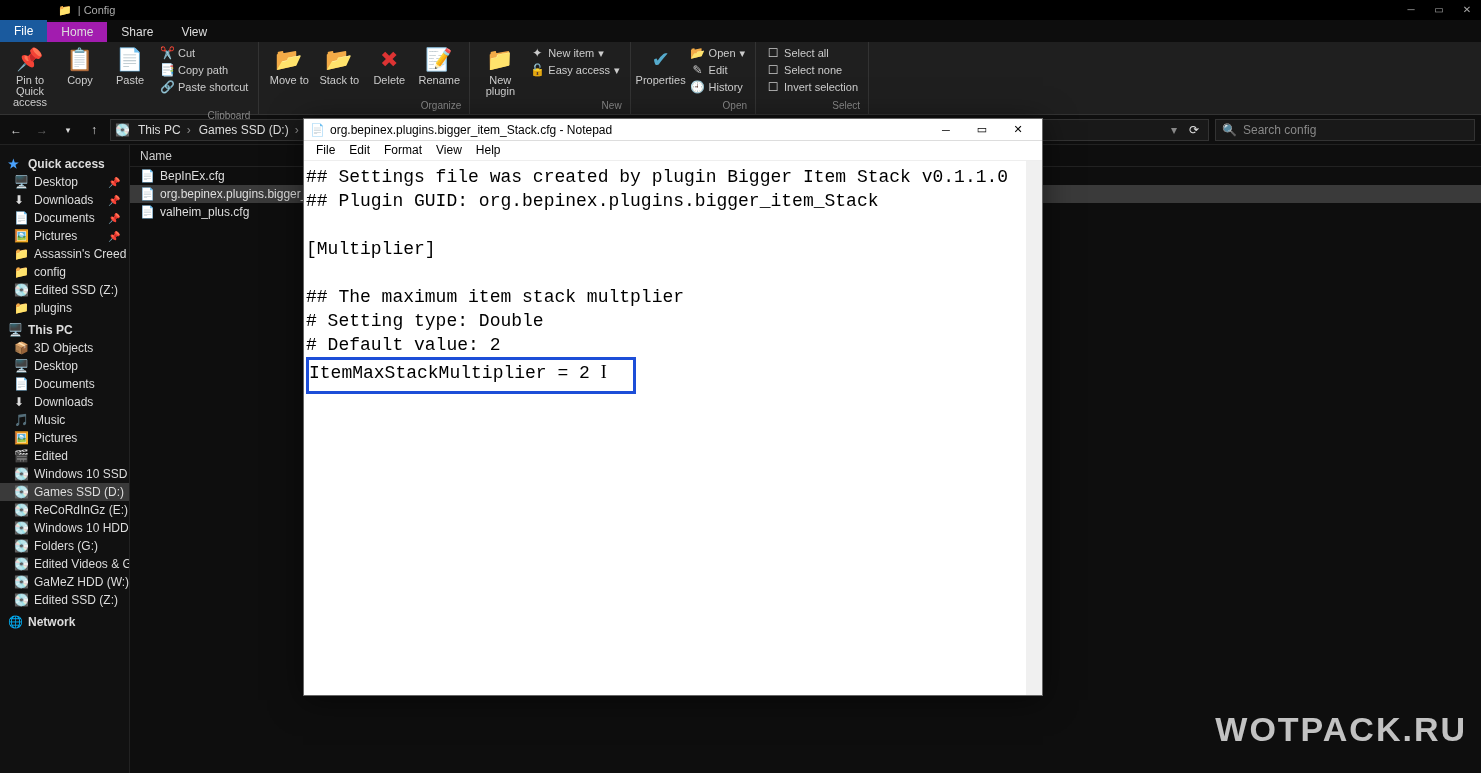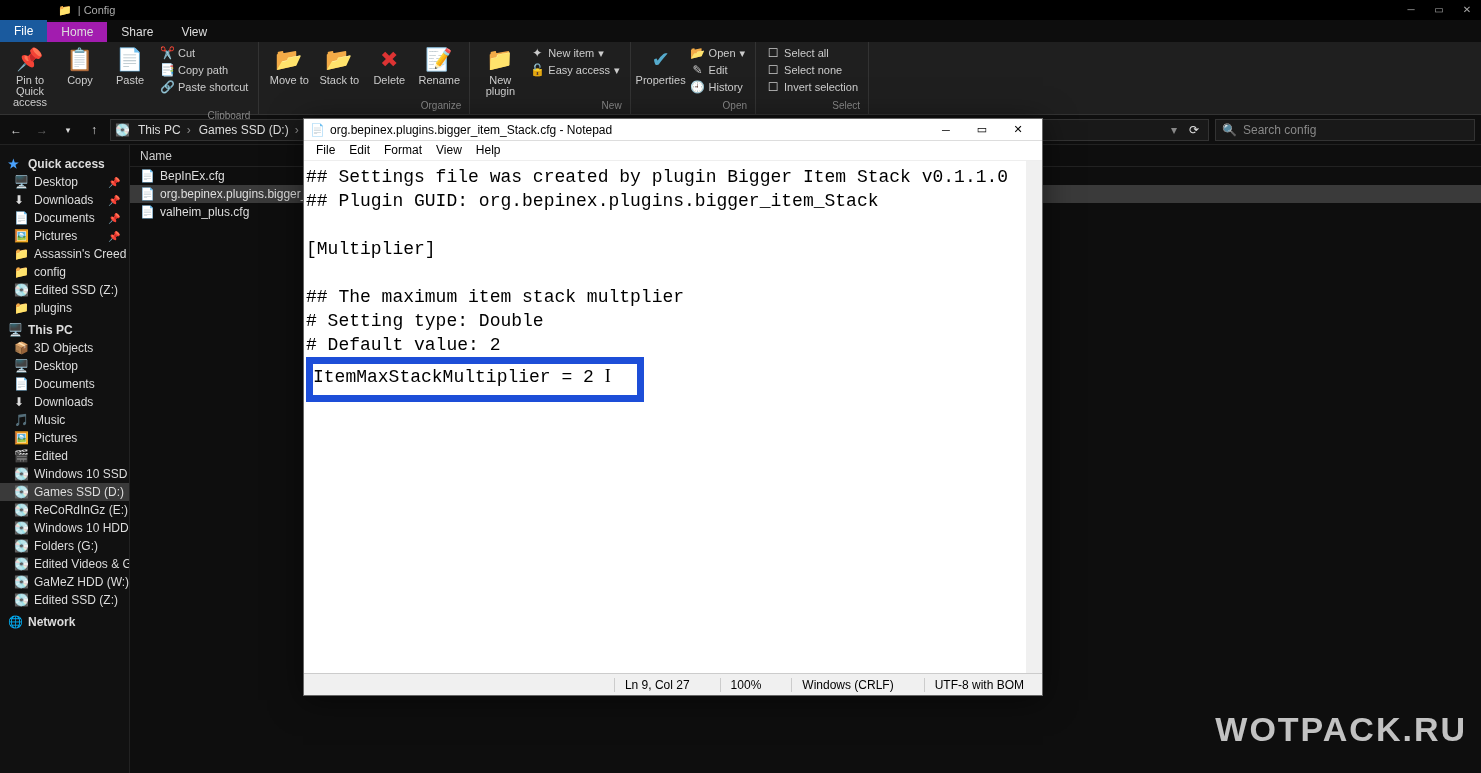--- a/index.html
+++ b/index.html
@@ -37,21 +37,21 @@
 .file-row .ic { width:14px; }
 
 .notepad { position:absolute; left:303px; top:118px; width:740px; height:578px; background:#fff; color:#000; box-shadow:0 4px 30px rgba(0,0,0,0.5); display:flex; flex-direction:column; border:1px solid #666; }
 .np-title { height:22px; background:#fff; display:flex; align-items:center; padding:0 6px; font-size:12px; border-bottom:1px solid #ddd; }
 .np-title .np-icon { width:14px; height:14px; margin-right:6px; font-size:12px; color:#5a9; }
 .np-title .spacer { flex:1; }
 .np-ctl { width:36px; height:20px; display:flex; align-items:center; justify-content:center; cursor:pointer; font-size:11px; }
 .np-menu { height:20px; display:flex; gap:2px; padding:0 6px; font-size:12px; border-bottom:1px solid #eee; }
 .np-menu span { padding:2px 6px; cursor:pointer; }
 .np-body { flex:1; padding:4px 2px; font-family:Consolas,"Courier New",monospace; font-size:18px; line-height:24px; white-space:pre-wrap; overflow:auto; position:relative; }
-.np-body .hl { border:7px solid #1d4ed8; padding:0 26px 6px 0; display:inline-block; }
+.np-body .hl { border:3px solid #1d4ed8; padding:0 26px 6px 0; display:inline-block; }
 .np-status { height:22px; background:#f0f0f0; border-top:1px solid #ccc; display:flex; align-items:center; font-size:12px; padding:0 8px; gap:20px; justify-content:flex-end; }
 .np-status .seg { border-left:1px solid #ccc; padding:0 10px; }
 .watermark { position:absolute; right:14px; bottom:24px; font-size:34px; font-weight:800; letter-spacing:2px; color:rgba(255,255,255,0.75); font-family:Arial,sans-serif; }
 .np-scroll { width:16px; background:#f0f0f0; }
 .np-content-wrap { display:flex; flex:1; }
 .text-cursor-mark{ font-family:serif; }
 .win-ctl-top { position:absolute; top:0; right:0; display:flex; }
 .win-ctl-top div { width:28px; height:18px; display:flex; align-items:center; justify-content:center; font-size:10px; color:#aaa; cursor:pointer; }
 .addr-drop{ width:20px; text-align:center; color:#888; cursor:pointer; }
 .addr-refresh{ width:20px; text-align:center; color:#ddd; cursor:pointer; }
@@ -369,22 +369,15 @@
 ## Plugin GUID: org.bepinex.plugins.bigger_item_Stack
 
 [Multiplier]
 
 ## The maximum item stack multplier
 # Setting type: Double
 # Default value: 2
 <span class="hl">ItemMaxStackMultiplier = 2<span> <span class="text-cursor-mark">I</span></span></span></div>
     <div class="np-scroll"></div>
   </div>
-  <div class="np-status">
-    <span style="flex:1"></span>
-    <span class="seg">Ln 9, Col 27</span>
-    <span class="seg">100%</span>
-    <span class="seg">Windows (CRLF)</span>
-    <span class="seg">UTF-8 with BOM</span>
-  </div>
 </div>
 
 <div class="watermark">WOTPACK.RU</div>
 
 </body></html>

